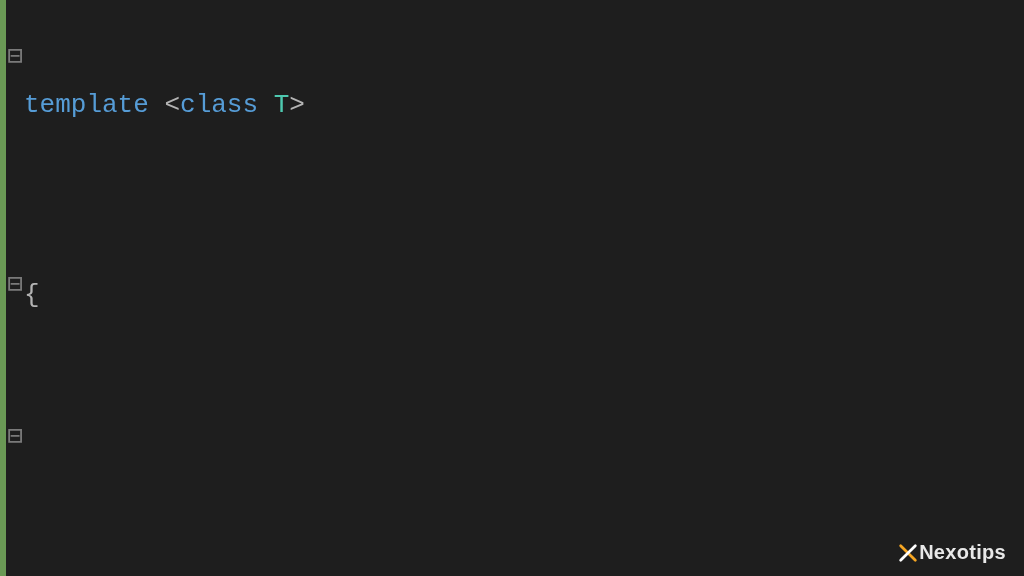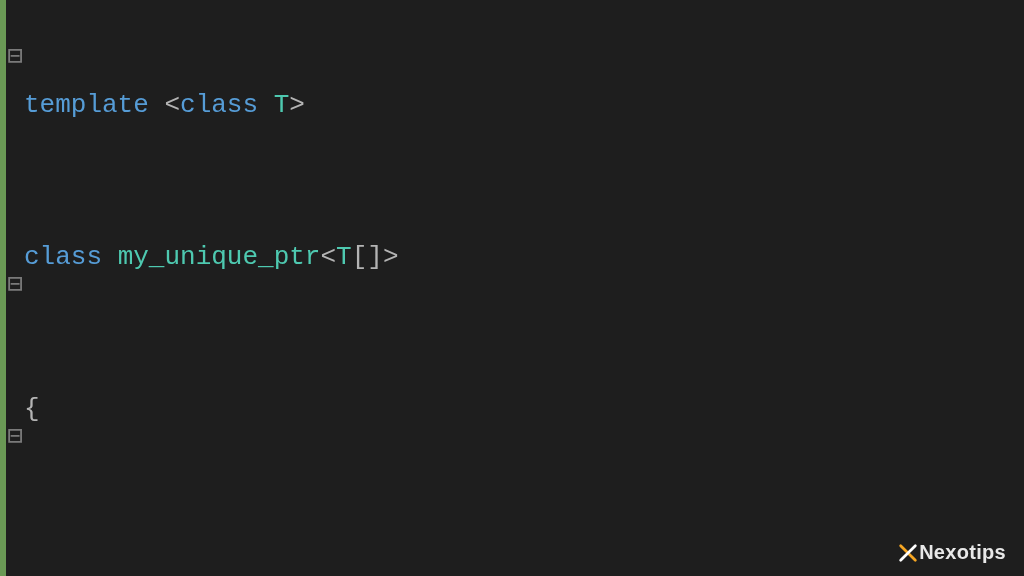--- a/index.html
+++ b/index.html
@@ -56,21 +56,20 @@
   <span class="fold" style="top:420px">⊟</span>
 </div>
 
 <div class="guide" style="left:33px; top:76px;  height:460px"></div>
 <div class="guide" style="left:33px; top:304px; height:76px"></div>
 <div class="guide" style="left:33px; top:456px; height:76px"></div>
 
 <div class="code">
   <div class="line"><span class="kw-blue">template</span><span class="pun"> </span><span class="pun">&lt;</span><span class="kw-blue">class</span><span class="pun"> </span><span class="type">T</span><span class="pun">&gt;</span></div>
 
-  <div class="line"><span class="kw-blue">class</span><span class="pun"> </span><span class="type">my_unique_ptr</span><span class="pun">&lt;</span><span class="type">T</span><span class="pun">[]</span><span class="pun">&gt;</span></div>
 
   <div class="line"><span class="pun">{</span></div>
 
 
   
 
   
 
   
 

